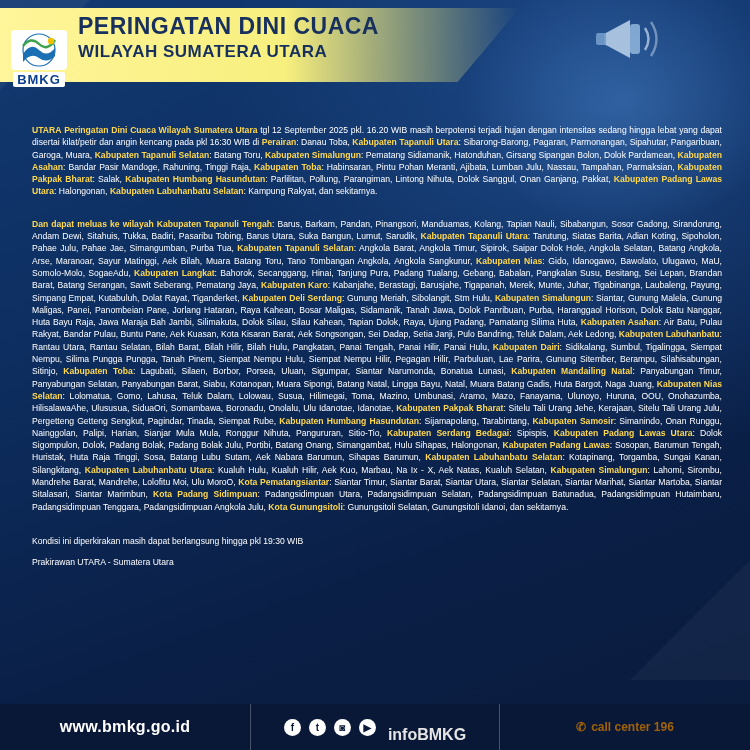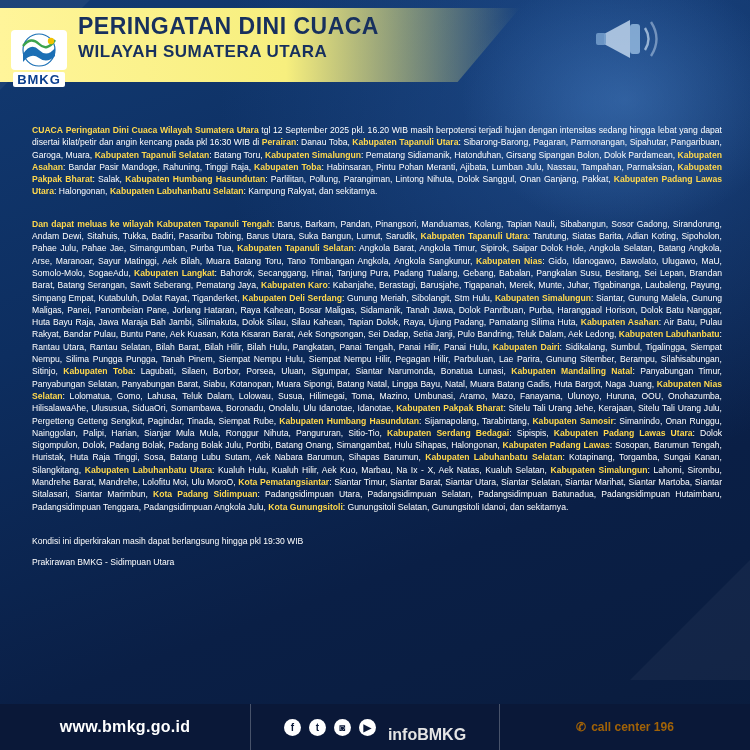--- a/index.html
+++ b/index.html
@@ -173,31 +173,31 @@
         <rect x="6" y="25" width="10" height="12" rx="2" fill="#7fa9d4" opacity="0.9"></rect>
         <path d="M55 20 q7 11 0 22" fill="none" stroke="#cfe2f5" stroke-width="2.4" opacity="0.8"></path>
         <path d="M61 14 q11 17 0 34" fill="none" stroke="#cfe2f5" stroke-width="2.4" opacity="0.55"></path>
       </svg>
     </div>
   </div>
 
   <div class="content">
 
     <p class="para">
-      <span class="hl">CUACA</span>
+      <span class="hl">UTARA</span>
       <span class="lead">Peringatan Dini Cuaca Wilayah Sumatera Utara</span><span> tgl 12 September 2025 pkl. 16.20 WIB masih berpotensi terjadi hujan dengan intensitas sedang hingga lebat yang dapat disertai kilat/petir dan angin kencang pada pkl 16:30 WIB di </span><span class="hl">Perairan</span><span>: Danau Toba, </span><span class="hl">Kabupaten Tapanuli Utara</span><span>: Sibarong-Barong, Pagaran, Parmonangan, Sipahutar, Pangaribuan, Garoga, Muara, </span><span class="hl">Kabupaten Tapanuli Selatan</span><span>: Batang Toru, </span><span class="hl">Kabupaten Simalungun</span><span>: Pematang Sidiamanik, Hatonduhan, Girsang Sipangan Bolon, Dolok Pardamean, </span><span class="hl">Kabupaten Asahan</span><span>: Bandar Pasir Mandoge, Rahuning, Tinggi Raja, </span><span class="hl">Kabupaten Toba</span><span>: Habinsaran, Pintu Pohan Meranti, Ajibata, Lumban Julu, Nassau, Tampahan, Parmaksian, </span><span class="hl">Kabupaten Pakpak Bharat</span><span>: Salak, </span><span class="hl">Kabupaten Humbang Hasundutan</span><span>: Parlilitan, Pollung, Parangiman, Lintong Nihuta, Dolok Sanggul, Onan Ganjang, Pakkat, </span><span class="hl">Kabupaten Padang Lawas Utara</span><span>: Halongonan, </span><span class="hl">Kabupaten Labuhanbatu Selatan</span><span>: Kampung Rakyat, dan sekitarnya.</span>
     </p>
 
     <p class="para spacer-l">
       <span class="lead">Dan dapat meluas ke wilayah</span>
       <span class="hl">Kabupaten Tapanuli Tengah</span><span>: Barus, Barkam, Pandan, Pinangsori, Manduamas, Kolang, Tapian Nauli, Sibabangun, Sosor Gadong, Sirandorung, Andam Dewi, Sitahuis, Tukka, Badiri, Pasaribu Tobing, Barus Utara, Suka Bangun, Lumut, Sarudik, </span><span class="hl">Kabupaten Tapanuli Utara</span><span>: Tarutung, Siatas Barita, Adian Koting, Sipoholon, Pahae Julu, Pahae Jae, Simangumban, Purba Tua, </span><span class="hl">Kabupaten Tapanuli Selatan</span><span>: Angkola Barat, Angkola Timur, Sipirok, Saipar Dolok Hole, Angkola Selatan, Batang Angkola, Arse, Maranoar, Sayur Matinggi, Aek Bilah, Muara Batang Toru, Tano Tombangan Angkola, Angkola Sangkunur, </span><span class="hl">Kabupaten Nias</span><span>: Gido, Idanogawo, Bawolato, Ulugawo, MaU, Somolo-Molo, SogaeAdu, </span><span class="hl">Kabupaten Langkat</span><span>: Bahorok, Secanggang, Hinai, Tanjung Pura, Padang Tualang, Gebang, Babalan, Pangkalan Susu, Besitang, Sei Lepan, Brandan Barat, Batang Serangan, Sawit Seberang, Pematang Jaya, </span><span class="hl">Kabupaten Karo</span><span>: Kabanjahe, Berastagi, Barusjahe, Tigapanah, Merek, Munte, Juhar, Tigabinanga, Laubaleng, Payung, Simpang Empat, Kutabuluh, Dolat Rayat, Tiganderket, </span><span class="hl">Kabupaten Deli Serdang</span><span>: Gunung Meriah, Sibolangit, Stm Hulu, </span><span class="hl">Kabupaten Simalungun</span><span>: Siantar, Gunung Malela, Gunung Maligas, Panei, Panombeian Pane, Jorlang Hataran, Raya Kahean, Bosar Maligas, Sidamanik, Tanah Jawa, Dolok Panribuan, Purba, Haranggaol Horison, Dolok Batu Nanggar, Huta Bayu Raja, Jawa Maraja Bah Jambi, Silimakuta, Dolok Silau, Silau Kahean, Tapian Dolok, Raya, Ujung Padang, Pamatang Silima Huta, </span><span class="hl">Kabupaten Asahan</span><span>: Air Batu, Pulau Rakyat, Bandar Pulau, Buntu Pane, Aek Kuasan, Kota Kisaran Barat, Aek Songsongan, Sei Dadap, Setia Janji, Pulo Bandring, Teluk Dalam, Aek Ledong, </span><span class="hl">Kabupaten Labuhanbatu</span><span>: Rantau Utara, Rantau Selatan, Bilah Barat, Bilah Hilir, Bilah Hulu, Pangkatan, Panai Tengah, Panai Hilir, Panai Hulu, </span><span class="hl">Kabupaten Dairi</span><span>: Sidikalang, Sumbul, Tigalingga, Siempat Nempu, Silima Pungga Pungga, Tanah Pinem, Siempat Nempu Hulu, Siempat Nempu Hilir, Pegagan Hilir, Parbuluan, Lae Parira, Gunung Sitember, Berampu, Silahisabungan, Sitinjo, </span><span class="hl">Kabupaten Toba</span><span>: Lagubati, Silaen, Borbor, Porsea, Uluan, Sigumpar, Siantar Narumonda, Bonatua Lunasi, </span><span class="hl">Kabupaten Mandailing Natal</span><span>: Panyabungan Timur, Panyabungan Selatan, Panyabungan Barat, Siabu, Kotanopan, Muara Sipongi, Batang Natal, Lingga Bayu, Natal, Muara Batang Gadis, Huta Bargot, Naga Juang, </span><span class="hl">Kabupaten Nias Selatan</span><span>: Lolomatua, Gomo, Lahusa, Teluk Dalam, Lolowau, Susua, Hilimegai, Toma, Mazino, Umbunasi, Aramo, Mazo, Fanayama, Ulunoyo, Huruna, OOU, Onohazumba, HilisalawaAhe, Ulususua, SiduaOri, Somambawa, Boronadu, Onolalu, Ulu Idanotae, Idanotae, </span><span class="hl">Kabupaten Pakpak Bharat</span><span>: Sitelu Tali Urang Jehe, Kerajaan, Sitelu Tali Urang Julu, Pergetteng Getteng Sengkut, Pagindar, Tinada, Siempat Rube, </span><span class="hl">Kabupaten Humbang Hasundutan</span><span>: Sijamapolang, Tarabintang, </span><span class="hl">Kabupaten Samosir</span><span>: Simanindo, Onan Runggu, Nainggolan, Palipi, Harian, Sianjar Mula Mula, Ronggur Nihuta, Pangururan, Sitio-Tio, </span><span class="hl">Kabupaten Serdang Bedagai</span><span>: Sipispis, </span><span class="hl">Kabupaten Padang Lawas Utara</span><span>: Dolok Sigompulon, Dolok, Padang Bolak, Padang Bolak Julu, Portibi, Batang Onang, Simangambat, Hulu Sihapas, Halongonan, </span><span class="hl">Kabupaten Padang Lawas</span><span>: Sosopan, Barumun Tengah, Huristak, Huta Raja Tinggi, Sosa, Batang Lubu Sutam, Aek Nabara Barumun, Sihapas Barumun, </span><span class="hl">Kabupaten Labuhanbatu Selatan</span><span>: Kotapinang, Torgamba, Sungai Kanan, Silangkitang, </span><span class="hl">Kabupaten Labuhanbatu Utara</span><span>: Kualuh Hulu, Kualuh Hilir, Aek Kuo, Marbau, Na Ix - X, Aek Natas, Kualuh Selatan, </span><span class="hl">Kabupaten Simalungun</span><span>: Lahomi, Sirombu, Mandrehe Barat, Mandrehe, Lolofitu Moi, Ulu MoroO, </span><span class="hl">Kota Pematangsiantar</span><span>: Siantar Timur, Siantar Barat, Siantar Utara, Siantar Selatan, Siantar Marihat, Siantar Martoba, Siantar Sitalasari, Siantar Marimbun, </span><span class="hl">Kota Padang Sidimpuan</span><span>: Padangsidimpuan Utara, Padangsidimpuan Selatan, Padangsidimpuan Batunadua, Padangsidimpuan Hutaimbaru, Padangsidimpuan Tenggara, Padangsidimpuan Angkola Julu, </span><span class="hl">Kota Gunungsitoli</span><span>: Gunungsitoli Selatan, Gunungsitoli Idanoi, dan sekitarnya.</span>
     </p>
 
     <p class="para closing">Kondisi ini diperkirakan masih dapat berlangsung hingga pkl 19:30 WIB</p>
-    <p class="signature">Prakirawan BMKG - Sidimpuan Utara</p>
+    <p class="signature">Prakirawan UTARA - Sumatera Utara</p>
   </div>
 
   <div class="footer">
     <div class="footer-left">www.bmkg.go.id</div>
     <div class="footer-mid">
       <span class="social-icon">f</span>
       <span class="social-icon">t</span>
       <span class="social-icon">◙</span>
       <span class="social-icon">▶</span>
       <span class="footer-handle">infoBMKG</span>

